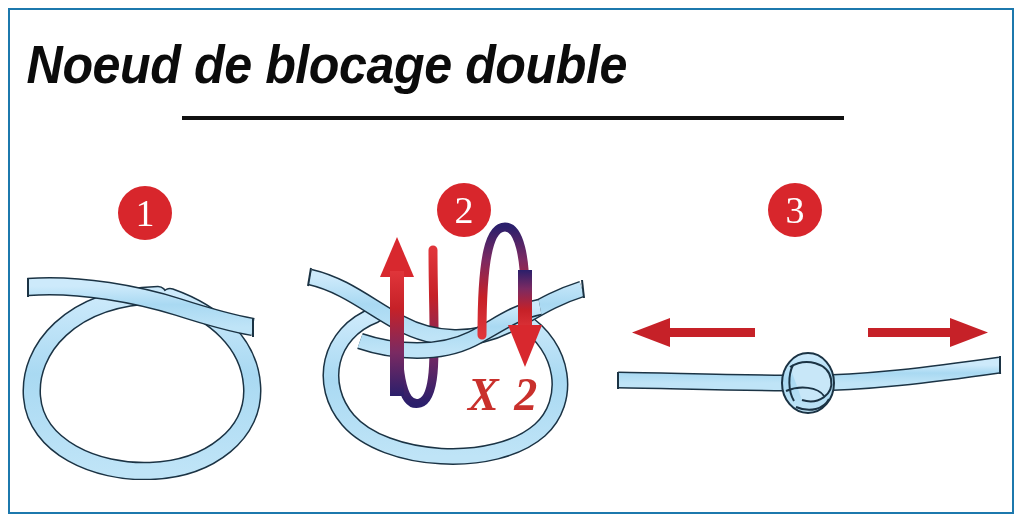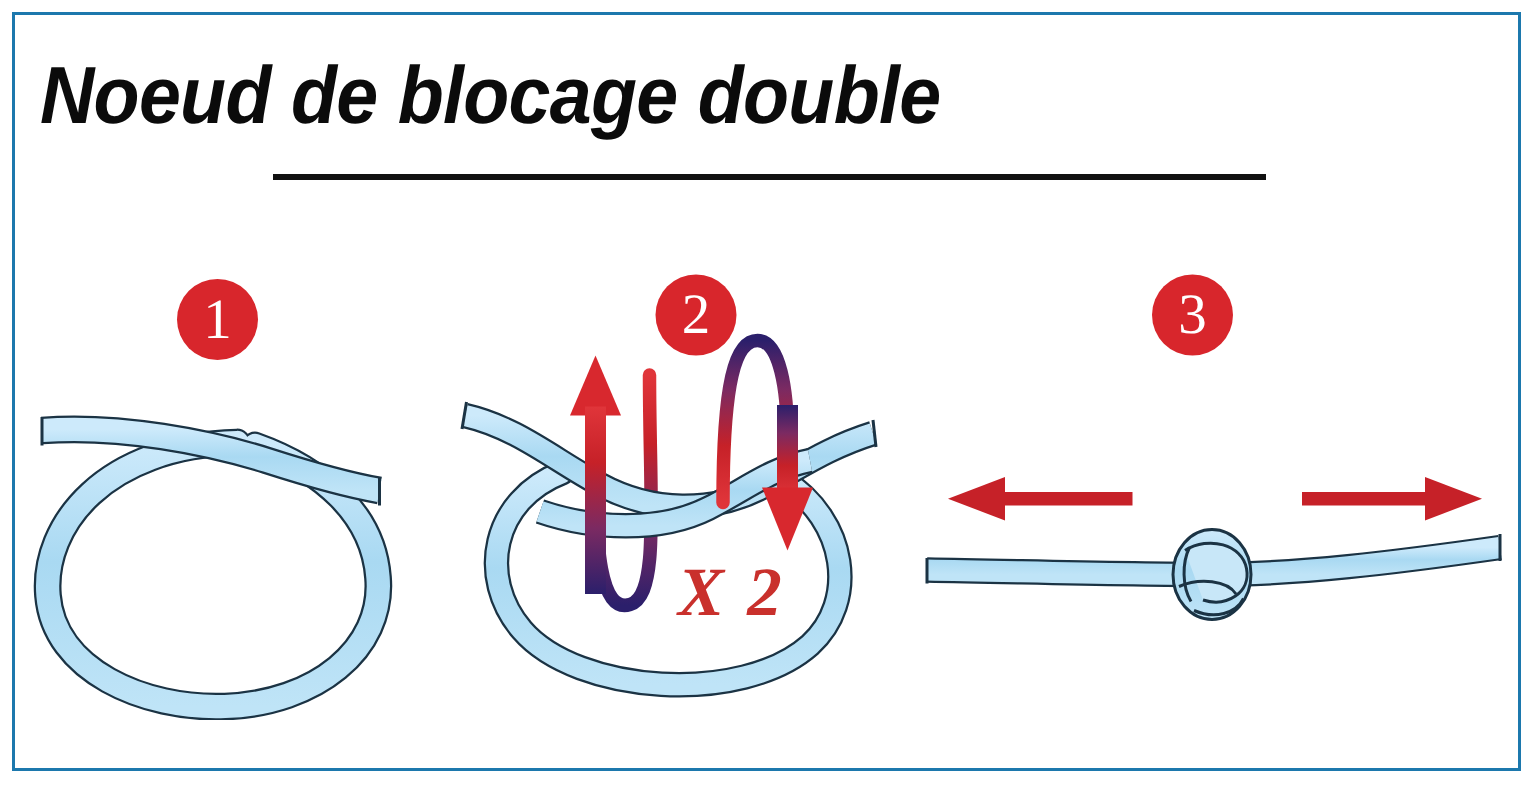--- a/index.html
+++ b/index.html
@@ -79,21 +79,21 @@
   #badge-2 { left: 437px; top: 183px; }
   #badge-3 { left: 768px; top: 183px; }
 
   .step-svg { position: absolute; display: block; }
   #step1-svg { left: 10px;  top: 255px; }
   #step2-svg { left: 300px; top: 215px; }
   #step3-svg { left: 610px; top: 295px; }
 
   #x2-label {
     position: absolute;
-    left: 452px;
+    left: 468px;
     top: 368px;
     font-family: "Liberation Serif", serif;
     font-size: 46px;
     font-weight: bold;
     font-style: italic;
     color: #c9302c;
     letter-spacing: 2px;
     white-space: nowrap;
   }
 </style>

